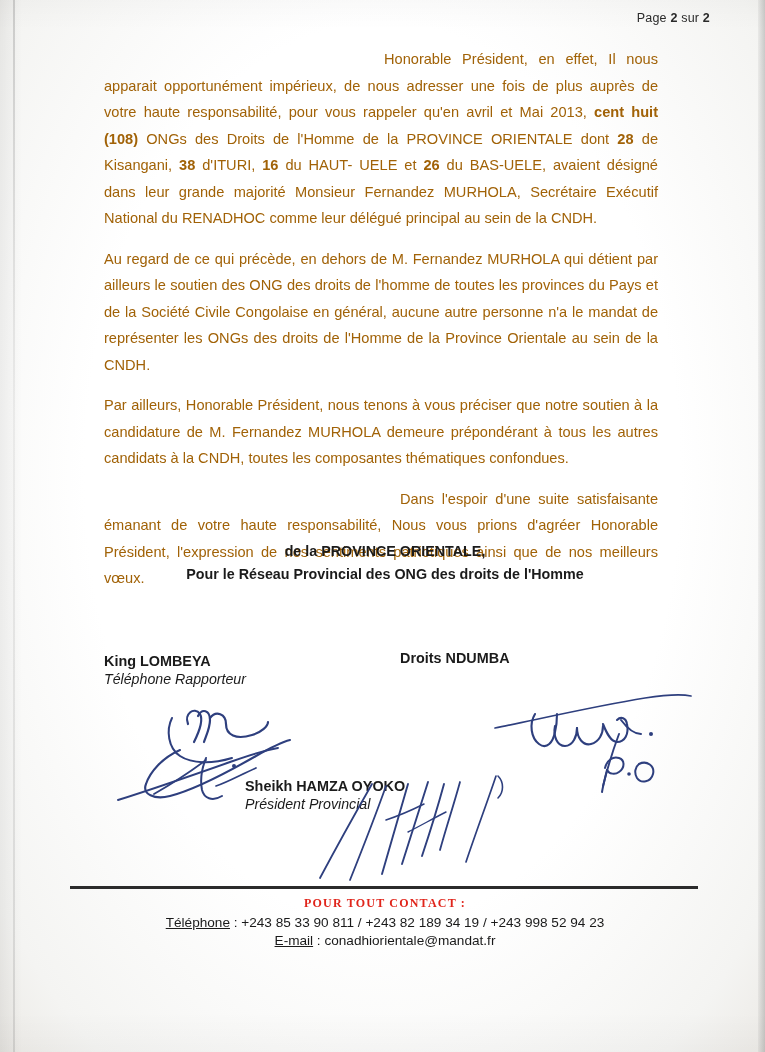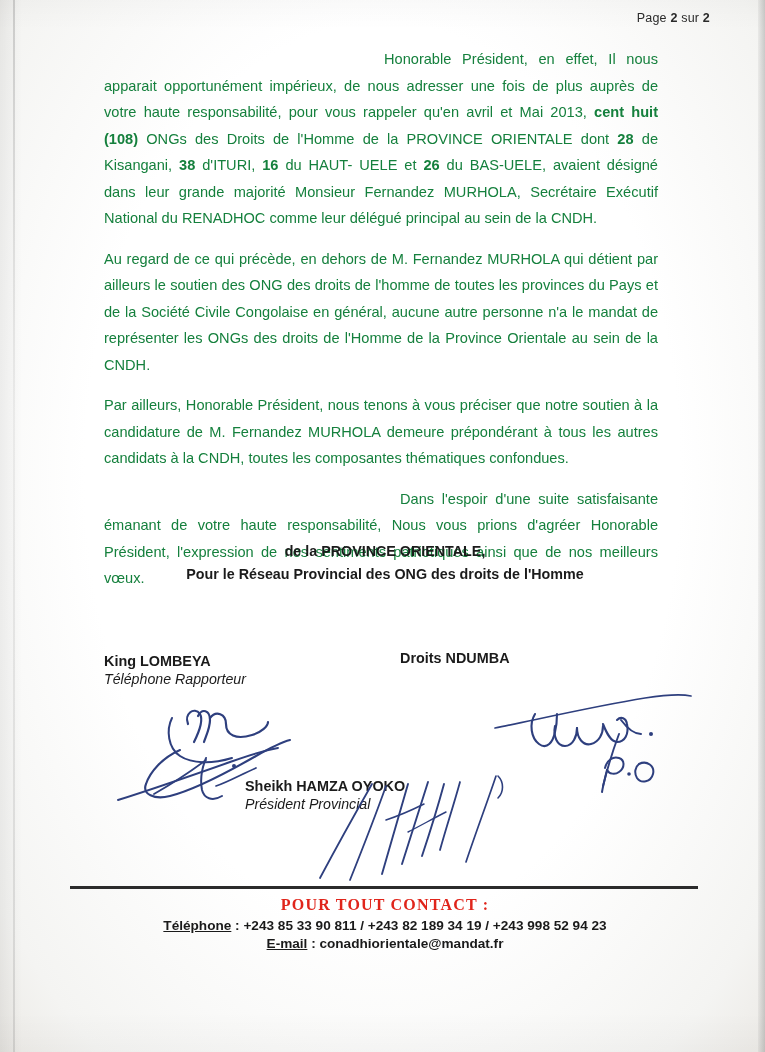--- a/index.html
+++ b/index.html
@@ -57,21 +57,21 @@
     top: 46px;
     width: 562px;
   }
 
   p.para {
     margin: 0 8px 14px 0;
     font-size: 14.6px;
     line-height: 26.5px;
     text-align: justify;
     text-justify: inter-word;
-    color: #15803d;
+    color: #a16207;
   }
   p.para .ind {
     display: inline-block;
     width: 280px;
   }
   p.para .ind-mid {
     display: inline-block;
     width: 296px;
   }
   b.bold { font-weight: 700; }
@@ -131,35 +131,35 @@
   }
   .footer {
     position: absolute;
     left: 40px;
     top: 896px;
     width: 690px;
     text-align: center;
   }
   .footer-contact {
     font-family: "Liberation Serif", serif;
-    font-size: 16px;
+    font-size: 12px;
     font-weight: 700;
     color: #e0251b;
     letter-spacing: 1.2px;
     margin-bottom: 4px;
   }
   .footer-org {
     font-size: 15.4px;
     font-weight: 700;
     color: #2a4f9c;
     margin-bottom: 5px;
   }
   .footer-line {
     font-size: 13.6px;
-    font-weight: 700;
+    font-weight: 400;
     color: #1a1a1a;
     margin-bottom: 3px;
   }
   .footer-line .u { text-decoration: underline; }
 </style>
 </head>
 <body>
 
 <div class="page">
 

